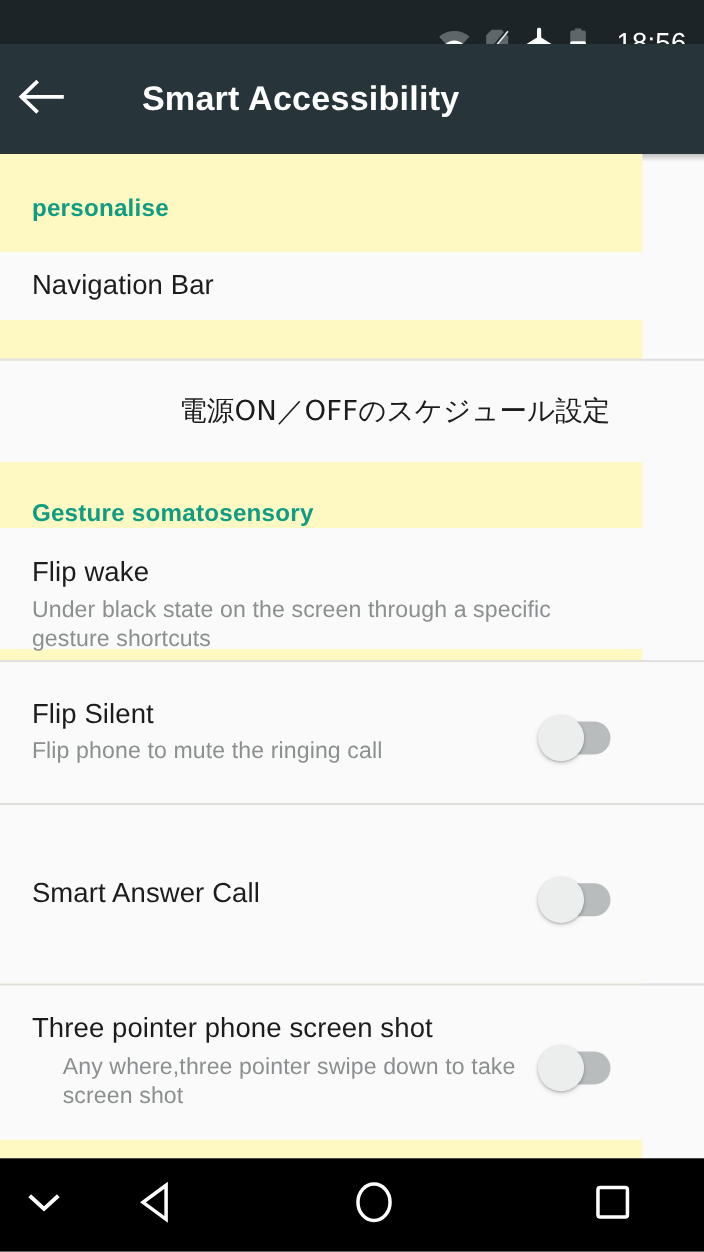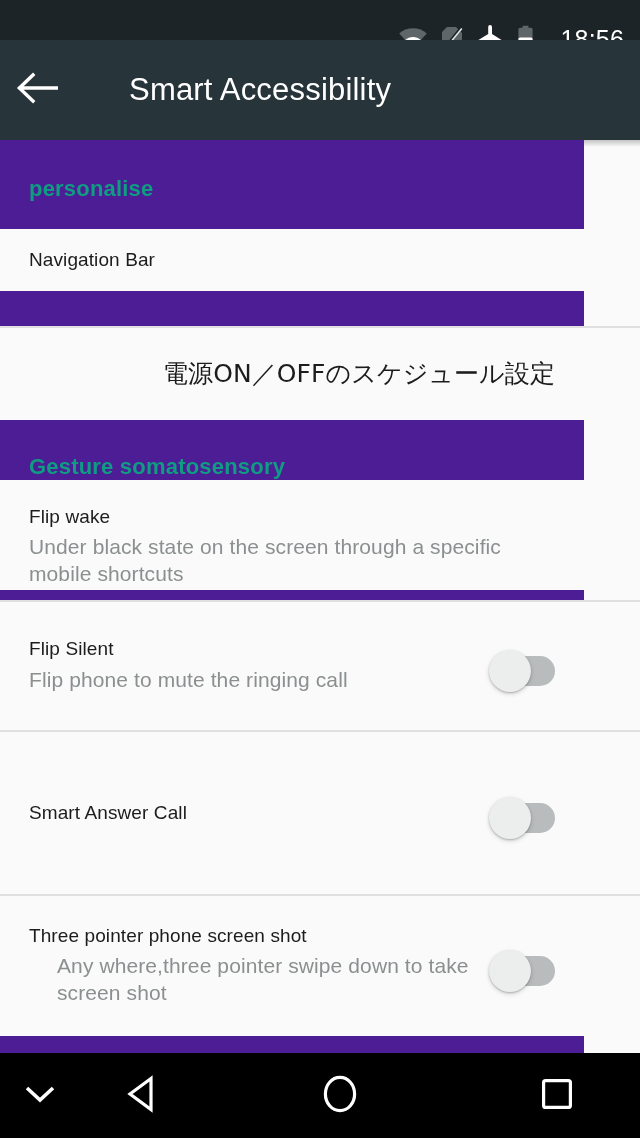--- a/index.html
+++ b/index.html
@@ -23,42 +23,42 @@
             font-family:"Liberation Sans",sans-serif; }
 
   
   .appbar{
     position:absolute; top:40px; left:0; width:640px; height:100px;
     background:#27343a; display:flex; align-items:center;
   }
   .back-btn{ width:74px; height:100px; display:flex; align-items:center;
              justify-content:center; }
   .appbar-title{
-    color:#ffffff; font-size:31px; font-weight:normal; letter-spacing:.2px;
+    color:#ffffff; font-size:31px; font-weight:bold; letter-spacing:.2px;
     margin-left:55px; white-space:nowrap;
   }
   .appbar-shadow{
     position:absolute; top:140px; left:0; width:640px; height:7px;
     background:linear-gradient(to bottom, rgba(0,0,0,.22), rgba(0,0,0,0));
     pointer-events:none;
   }
 
   
   .list{ position:absolute; top:140px; left:0; width:584px; height:913px;
-         background:#4c1d95; }
+         background:#fef9c3; }
 
   .section-head{
     color:#0f9c82; font-size:22px; font-weight:bold;
     padding-left:29px; letter-spacing:.2px;
   }
 
   .row{ position:relative; display:flex; align-items:center;
         padding:0 29px; background:#fafafa; }
   .row-text{ flex:1 1 auto; min-width:0; }
-  .row-title{ color:#1c1c1c; font-size:19px; line-height:1.18; letter-spacing:.1px; }
+  .row-title{ color:#1c1c1c; font-size:25px; line-height:1.18; letter-spacing:.1px; }
   .row-title.jp{ font-family:"DejaVu Sans","Liberation Sans",sans-serif; font-size:25px;text-align:right; }
   .row-sub{ color:#8b8f90; font-size:21px; line-height:1.28; margin-top:6px;
             letter-spacing:.1px; }
 
   .divider{ width:640px; height:2px; background:#e0e0e0; }
 
   
   .switch{ position:relative; flex:0 0 auto; width:66px; height:40px;
            margin-left:18px; }
   .switch .track{
@@ -146,21 +146,21 @@
       <div class="row-text">
         <div class="row-title jp">電源ON／OFFのスケジュール設定</div>
       </div>
     </div>
 
     <div class="section-head" style="padding-top:34px;">Gesture somatosensory</div>
 
     <div class="row" style="height:110px; align-items:flex-start; padding-top:26px;">
       <div class="row-text">
         <div class="row-title">Flip wake</div>
-        <div class="row-sub">Under black state on the screen through a specific mobile shortcuts</div>
+        <div class="row-sub">Under black state on the screen through a specific gesture shortcuts</div>
       </div>
     </div>
 
     <div class="divider" style="margin-top:10px;"></div>
 
     <div class="row" style="height:128px;">
       <div class="row-text">
         <div class="row-title">Flip Silent</div>
         <div class="row-sub">Flip phone to mute the ringing call</div>
       </div>

